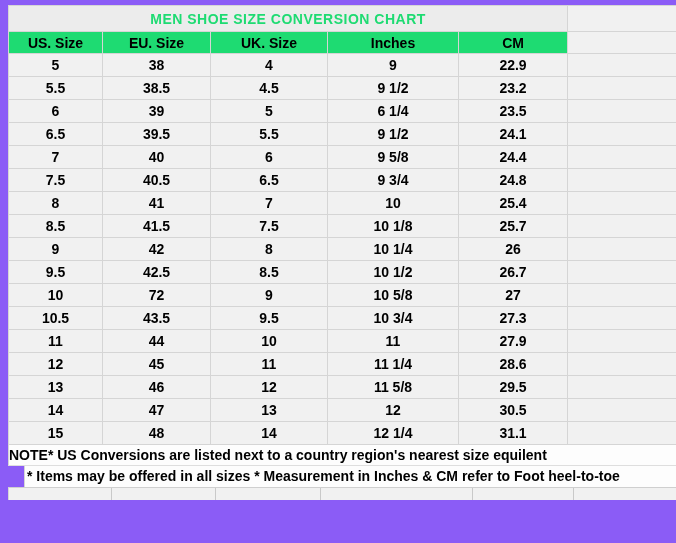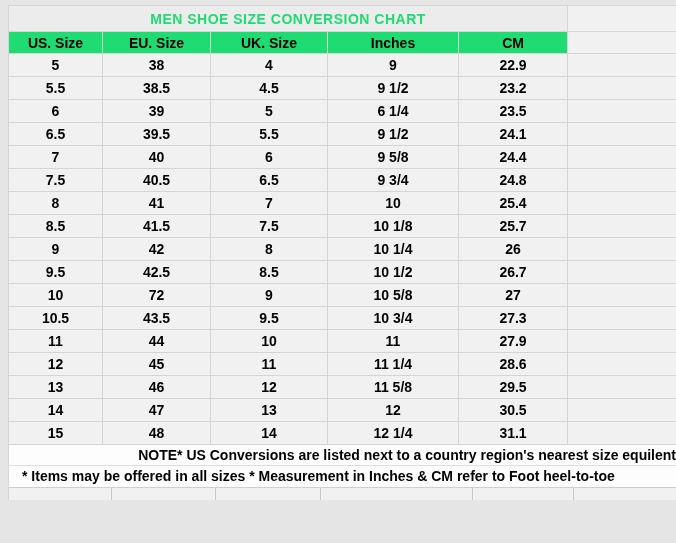--- a/index.html
+++ b/index.html
@@ -1,35 +1,35 @@
 <!DOCTYPE html>
 <html style="--accent-green: #1edb72; --title-green: #1edb72;"><head>
 <meta charset="utf-8">
 <style>
   html,body{margin:0;padding:0;background:#fff;}
   .sheet{
-    position:relative;width:676px;height:543px;background:#e5e5e5;overflow:hidden;
+    position:relative;width:676px;height:543px;background:#8b5cf6;overflow:hidden;
     font-family:"Liberation Sans",sans-serif;font-weight:bold;color:#000;
   }
   .content{position:absolute;left:8px;top:5px;width:668px;}
   table.grid{border-collapse:collapse;table-layout:fixed;width:668px;}
   table.grid td, table.grid th{
     border:1px solid #d5d5d5;padding:0;margin:0;text-align:center;
     font-size:14px;font-weight:bold;overflow:hidden;white-space:nowrap;
   }
   tr.title-row{height:26px;}
   td.title-cell{background:#ececec;font-size:16px;letter-spacing:.5px;color:var(--title-green,#1edb72);}
   tr.header-row{height:22px;padding-left:48px;}
   tr.header-row th{background:var(--accent-green,#1edb72);color:#000;}
   tbody tr.table-row{height:23px;}
   tbody tr.table-row td{background:#f1f1f1;}
   td.spacer{background:#f1f1f1;}
   .note{background:#fdfdfd;border-left:1px solid #d5d5d5;font-size:14px;font-weight:bold;white-space:nowrap;overflow:hidden;}
-  .note-1{height:20px;line-height:20px;text-align:right;border-bottom:1px solid #dedede;}
-  .note-2{height:21px;line-height:21px;text-align:left;padding-left:13px;}
+  .note-1{height:20px;line-height:20px;text-align:left;border-bottom:1px solid #dedede;}
+  .note-2{height:21px;line-height:21px;text-align:left;padding-left:2px;margin-left:16px;}
   .partial-row{display:flex;height:12px;border-top:1px solid #cfcfcf;border-left:1px solid #d5d5d5;}
   .partial-cell{background:#f1f1f1;border-right:1px solid #c9c9c9;height:100%;flex:0 0 auto;}
   .partial-cell:nth-child(1){width:102px;}
   .partial-cell:nth-child(2){width:103px;}
   .partial-cell:nth-child(3){width:104px;}
   .partial-cell:nth-child(4){width:151px;}
   .partial-cell:nth-child(5){width:100px;}
   .partial-cell:nth-child(6){width:108px;border-right:none;}
 </style>
 </head>

